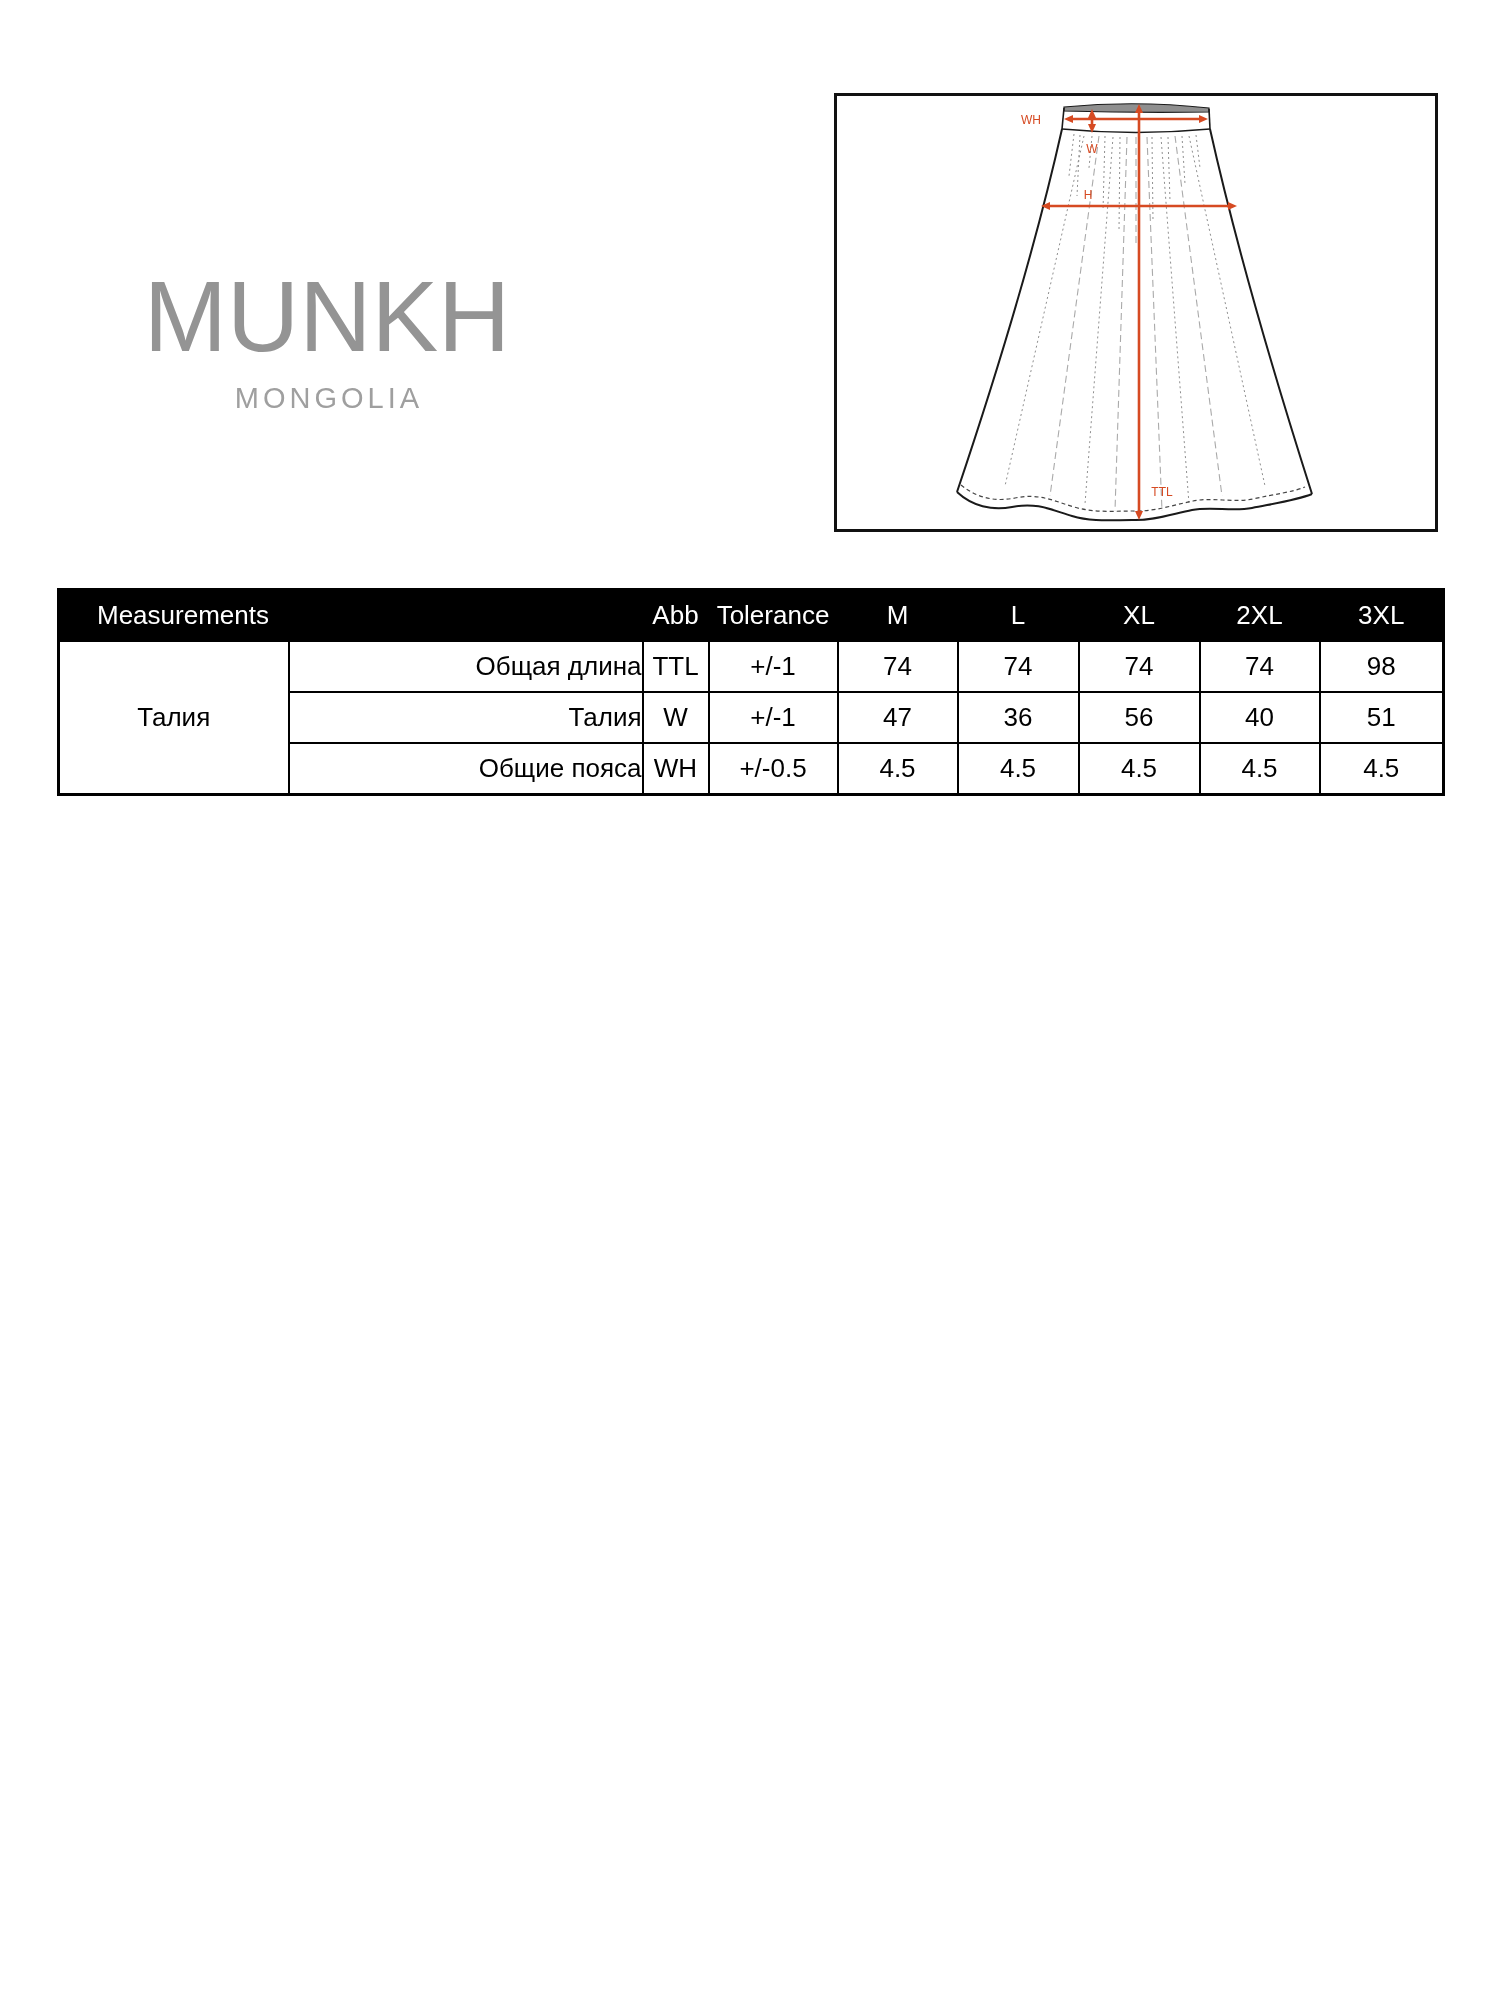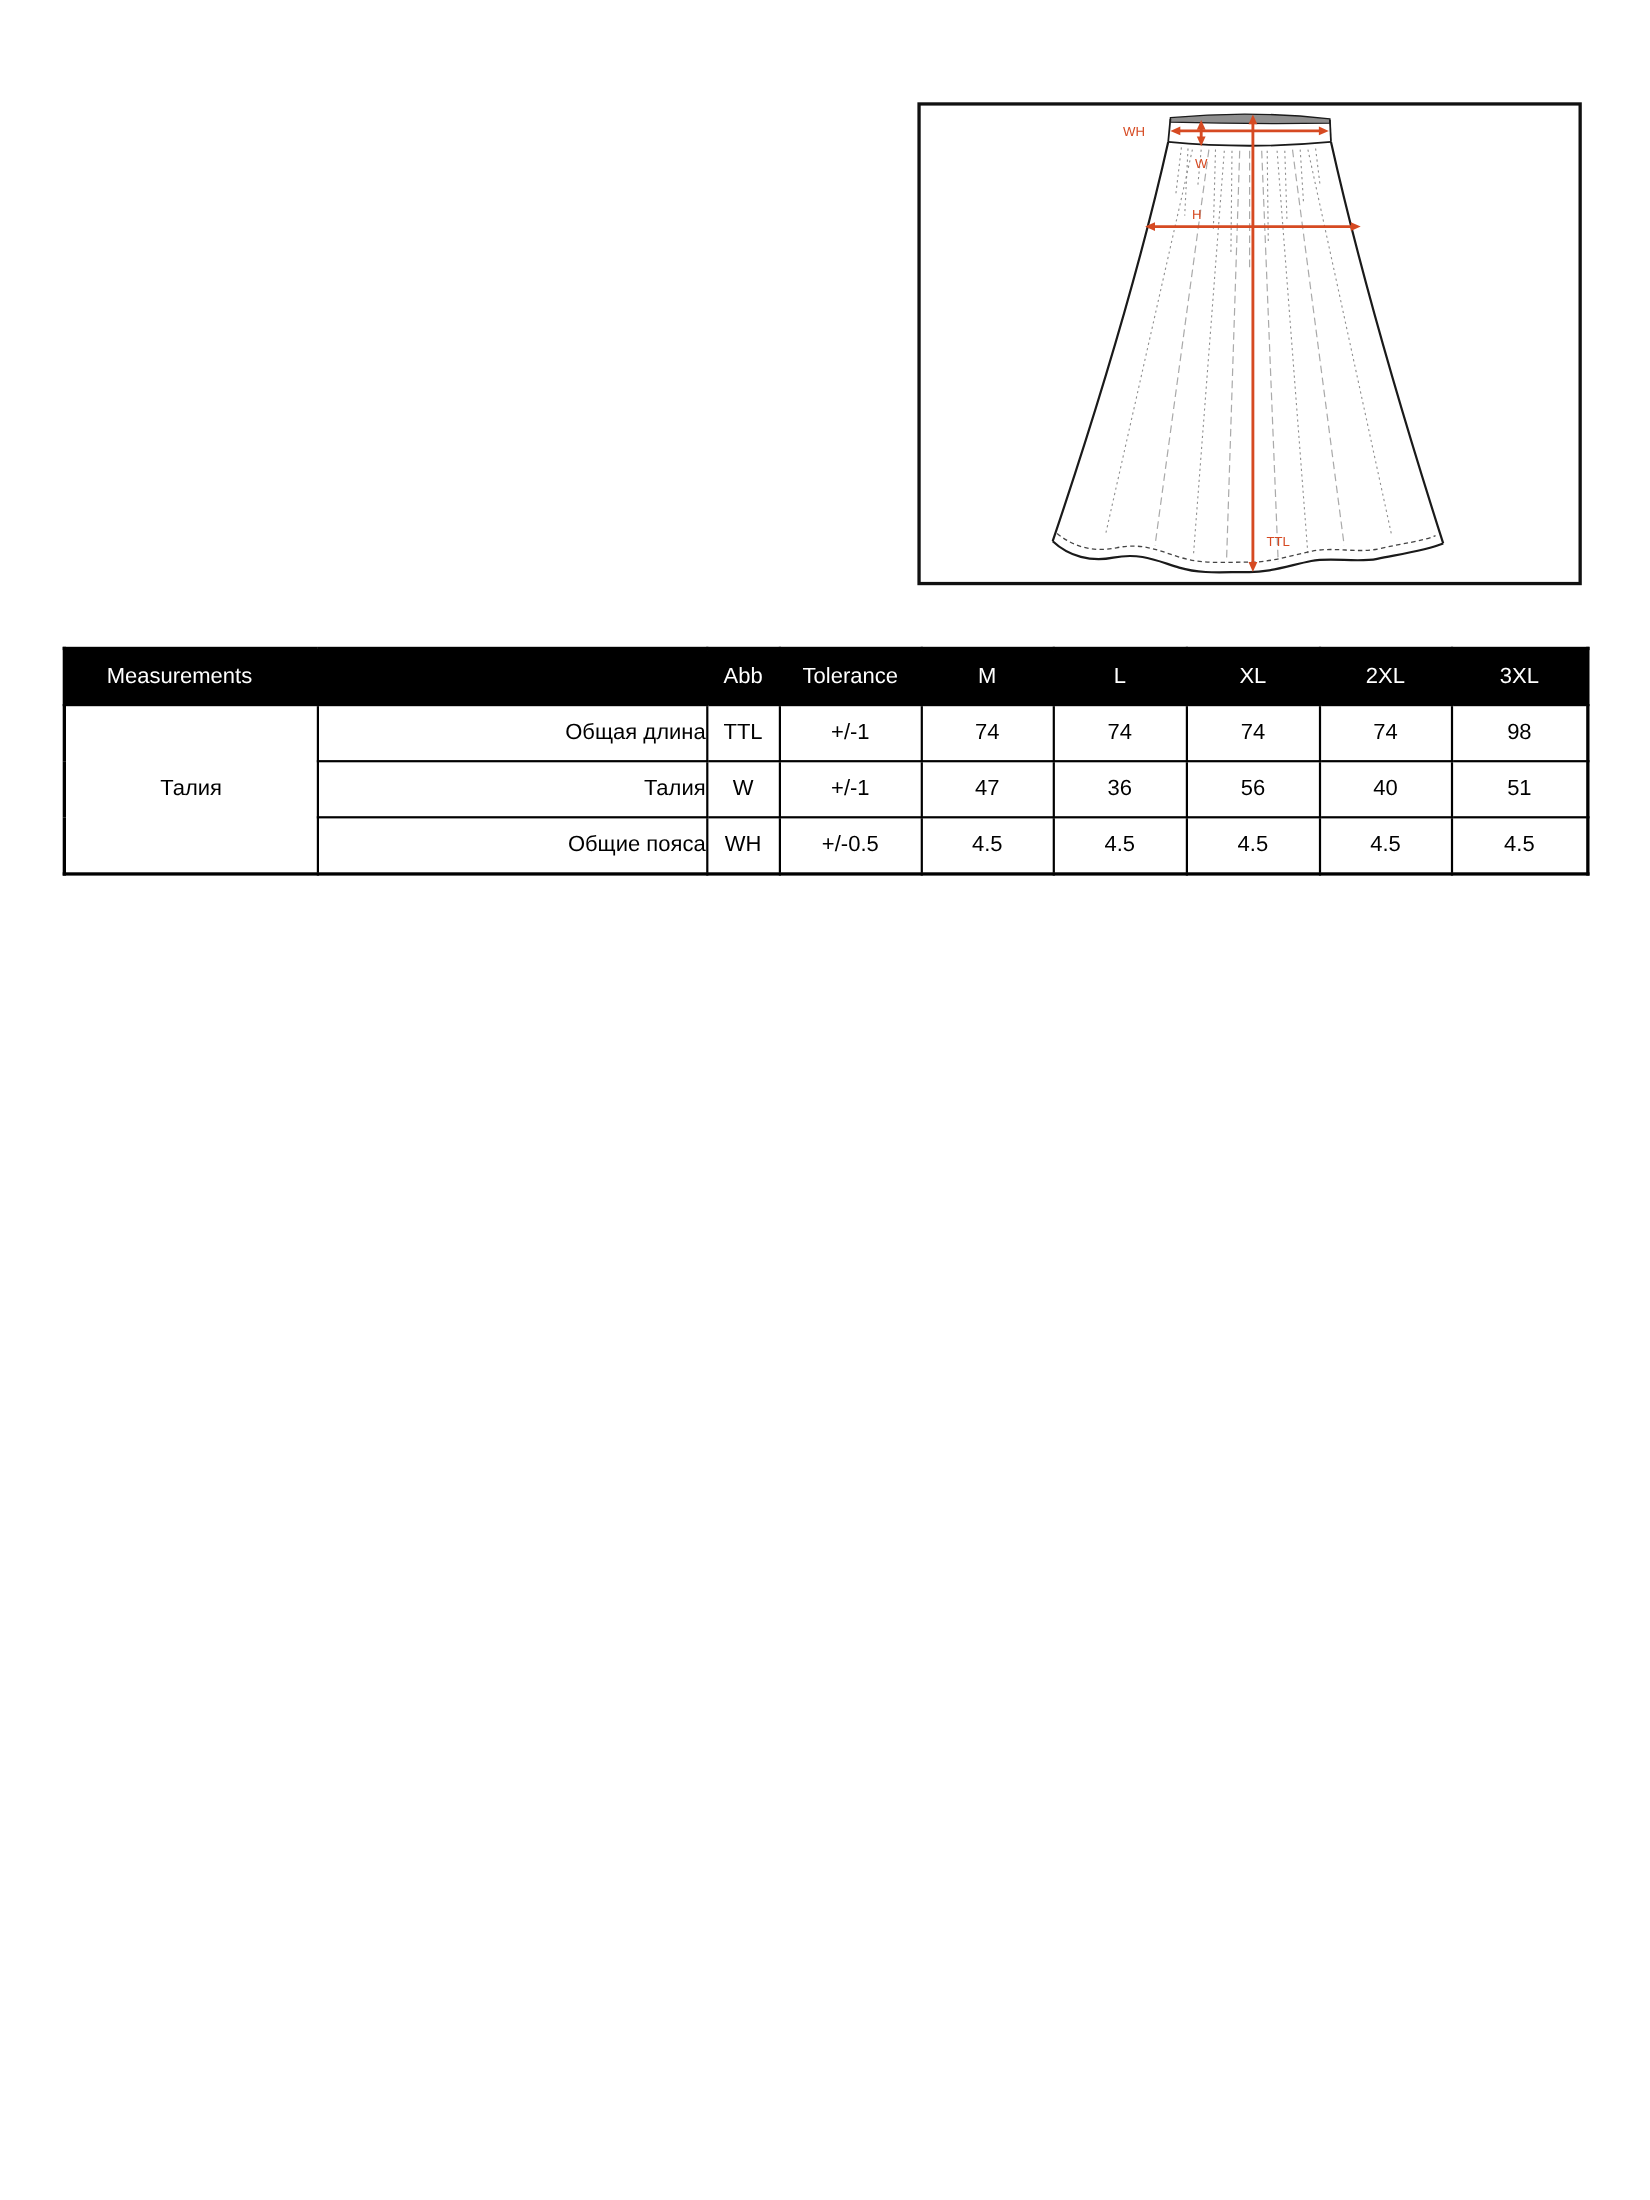--- a/index.html
+++ b/index.html
@@ -31,30 +31,34 @@
   .stitch{stroke:#444;stroke-width:1.2;fill:none;stroke-dasharray:4,3;}
   .ann-line{stroke:var(--annotation);stroke-width:2.6;fill:none;}
   .ann-fill{fill:var(--annotation);stroke:none;}
   .ann-text{fill:var(--annotation);font-family:"Liberation Sans",sans-serif;
             font-size:12px;font-weight:400;}
 
   
   .spec-table{position:absolute;left:57px;top:588px;width:1385px;
               border-collapse:collapse;border:3px solid #000;table-layout:fixed;}
   .spec-table th,.spec-table td{border:2px solid #000;height:49px;padding:0;
-              font-size:20px;font-weight:400;text-align:center;color:#000;background:#fff;}
+              font-size:26px;font-weight:400;text-align:center;color:#000;background:#fff;}
   .spec-table thead th{background:var(--header-bg);color:var(--header-fg);border-color:#000;}
   .spec-table .th-meas{text-align:left;padding-left:37px;}
   .spec-table td.name{text-align:right;padding-left:9px;}
 </style>
 </head>
 <body>
 
 <div class="page">
 
+  <header class="logo">
+    <div class="brand">MUNKH</div>
+    <div class="subtitle">MONGOLIA</div>
+  </header>
 
   <figure class="drawing-box">
     <svg viewBox="0 0 598 433">
 
       <g>
         <path class="seam" d="M237,38 L232,80"></path>
         <path class="seam" d="M243,39 L240,100"></path>
         <path class="seam" d="M255,40 L252,72"></path>
         <path class="seam" d="M268,40 L266,115"></path>
         <path class="seam" d="M283,41 L282,135"></path>

